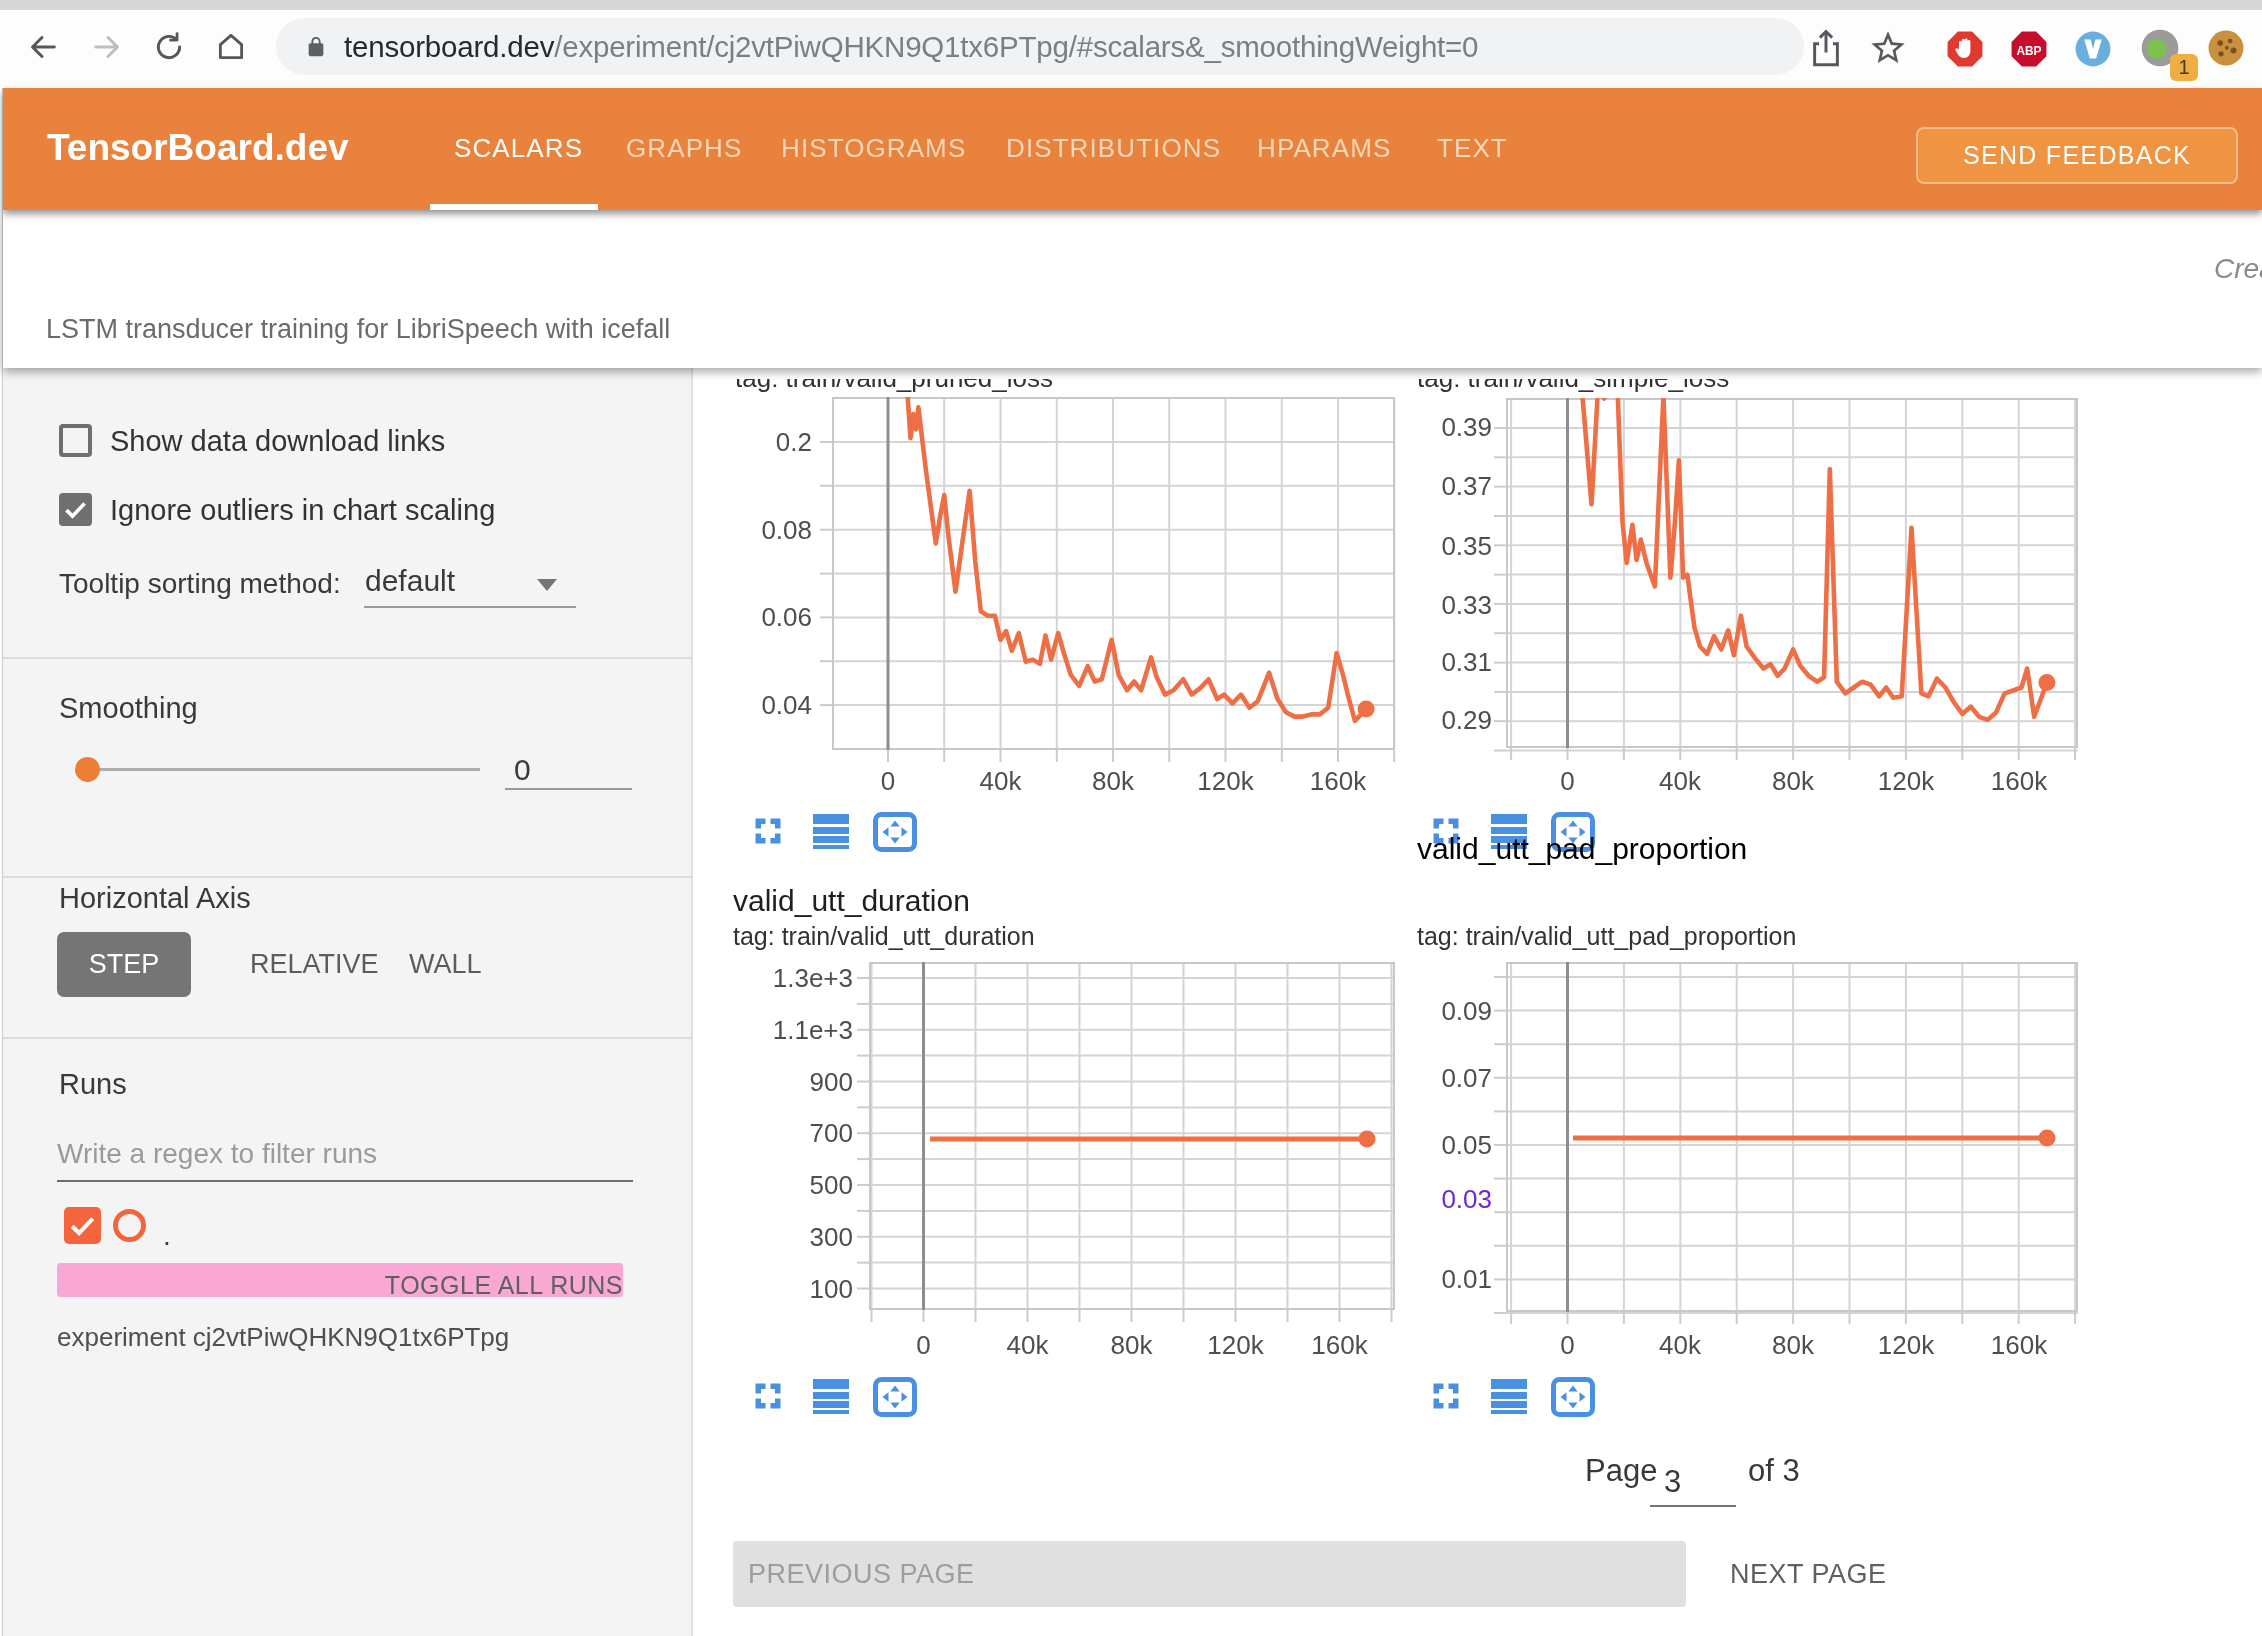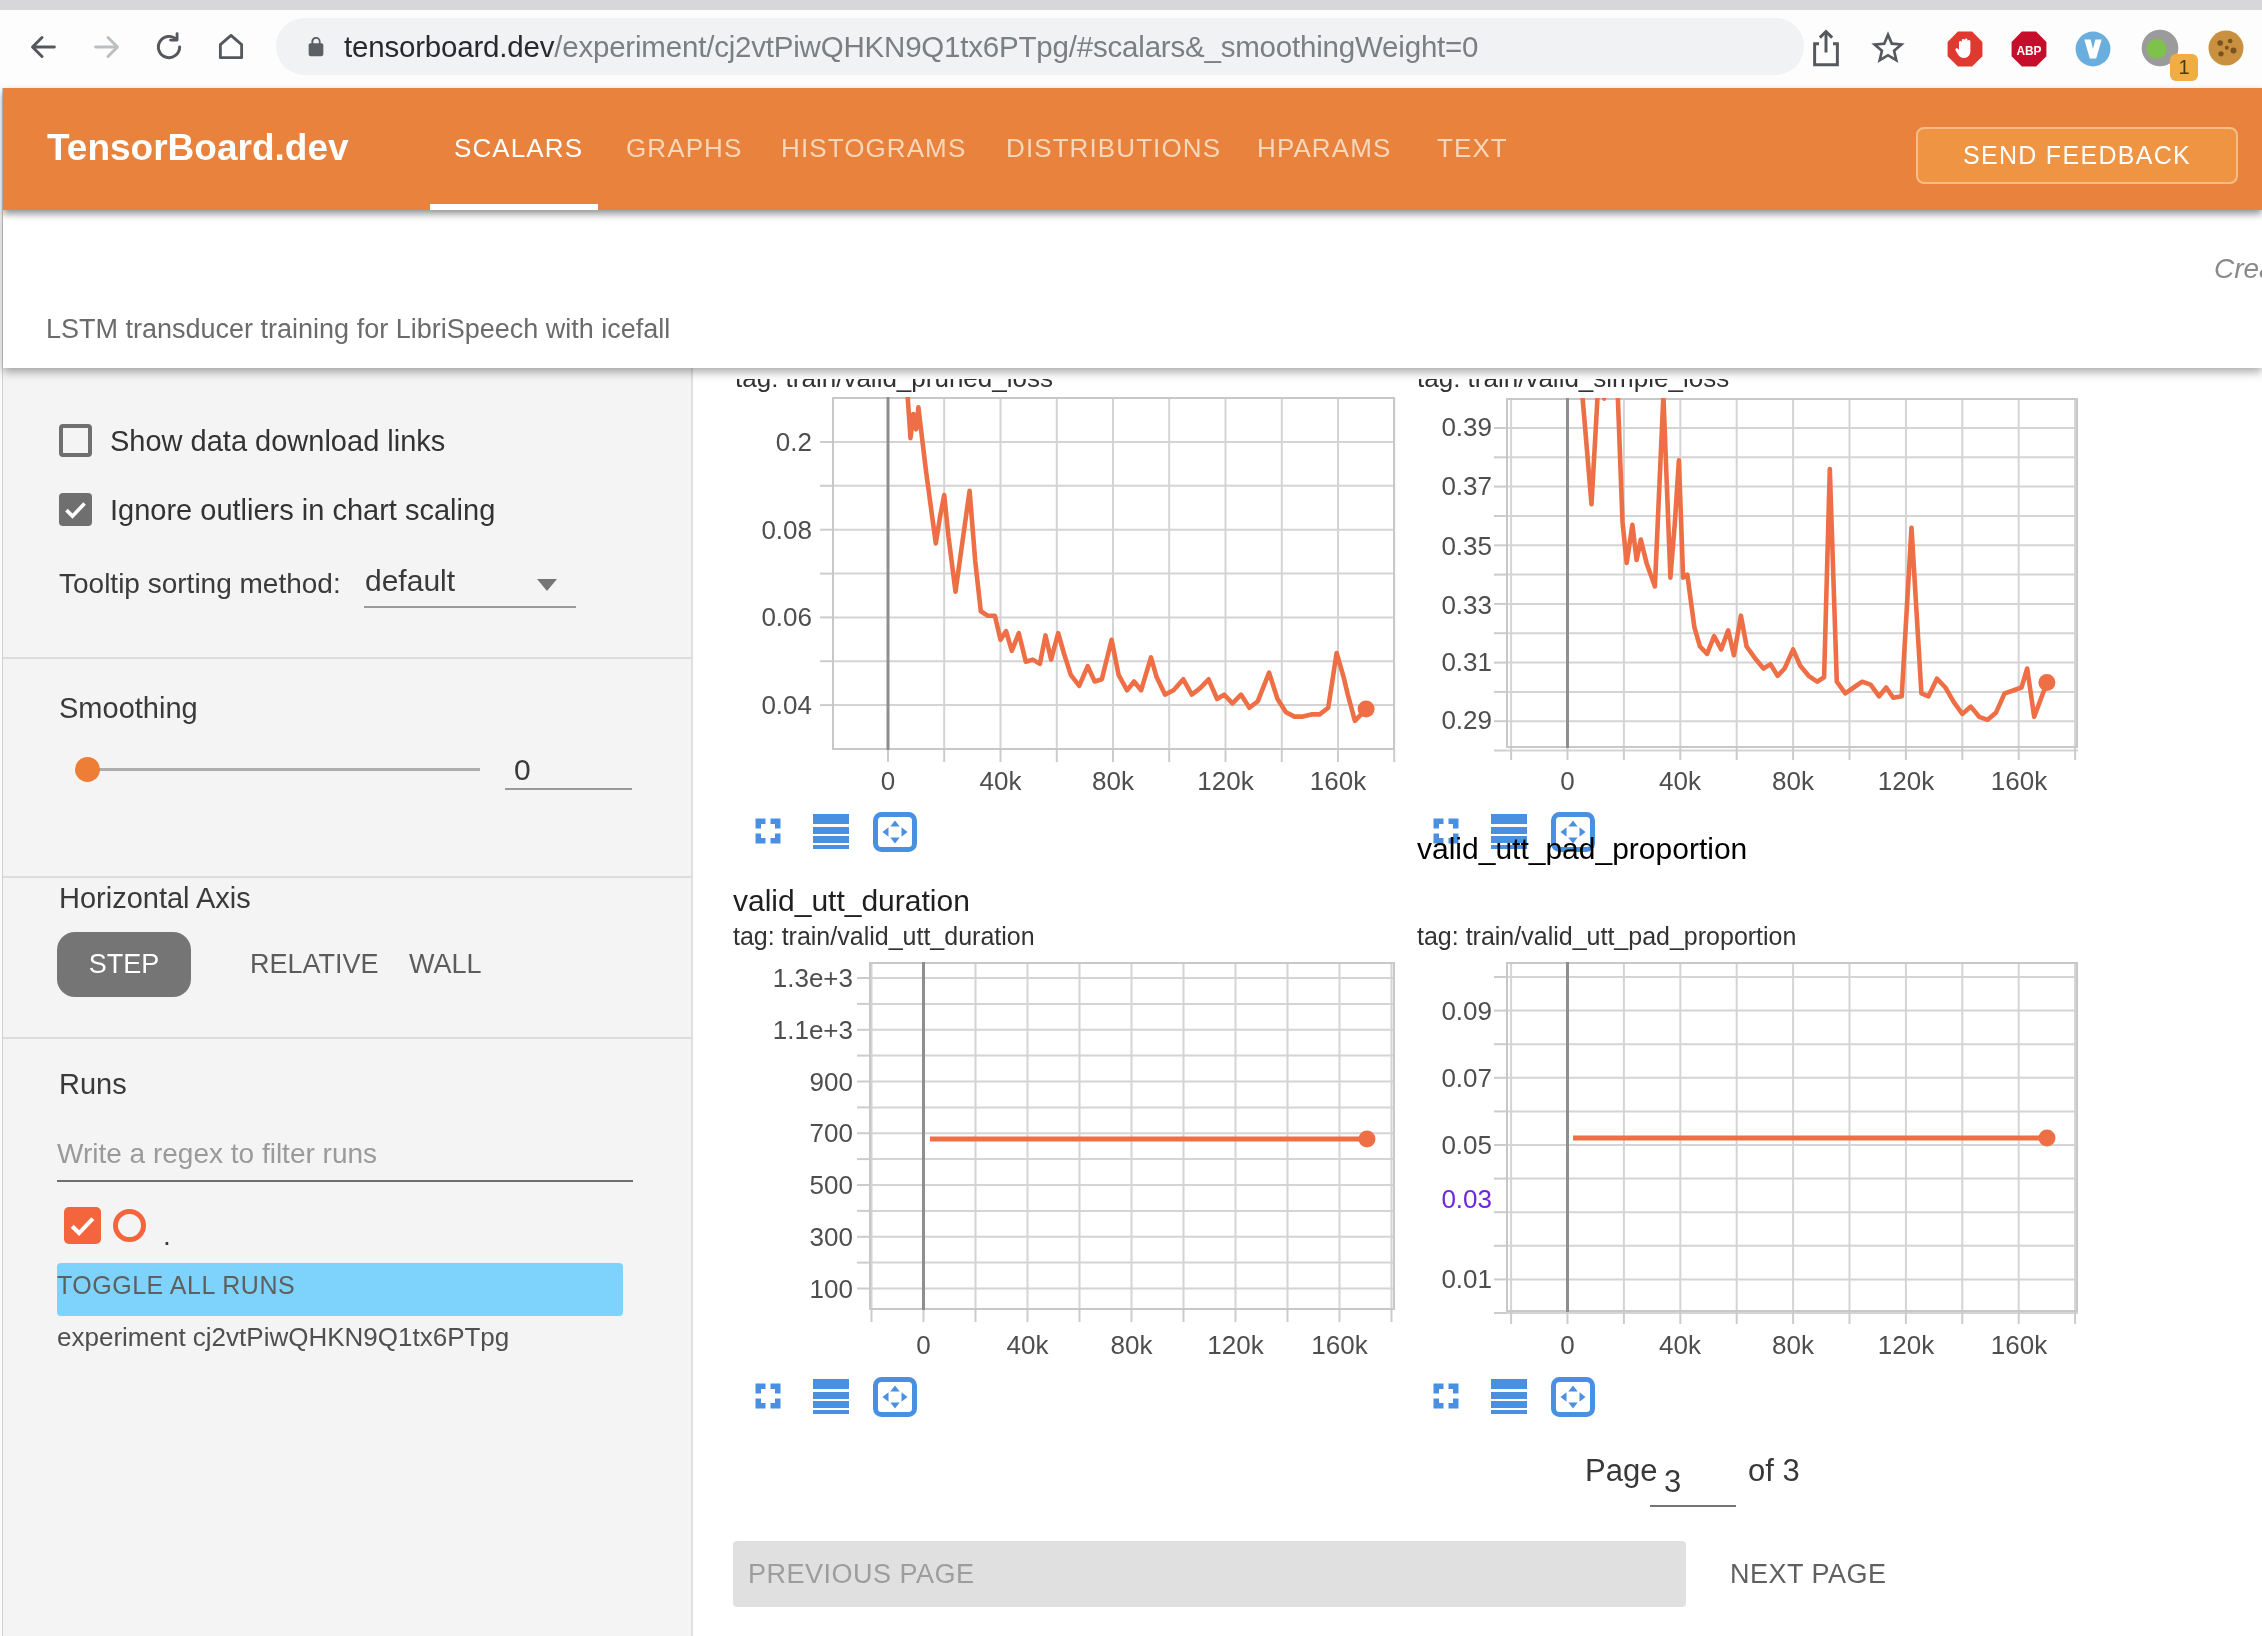--- a/index.html
+++ b/index.html
@@ -87,34 +87,34 @@
   </svg>
 <div class="abs" style="left:364px;top:606px;width:212px;height:2px;background:#9a9a9a"></div>
 <div class="abs" style="left:3px;top:657px;width:688px;height:2px;background:#dcdcdc"></div>
 <div style="position:absolute;left:59px;top:694px;font-size:29px;color:#3a3a3a;font-weight:400;white-space:nowrap;line-height:1;">Smoothing</div>
 <div class="abs" style="left:87px;top:768px;width:393px;height:3px;background:#adadad"></div>
 <div class="abs" style="left:75px;top:757px;width:25px;height:25px;border-radius:50%;background:#ee7e35"></div>
 <div style="position:absolute;left:514px;top:755px;font-size:30px;color:#3a3a3a;font-weight:400;white-space:nowrap;line-height:1;">0</div>
 <div class="abs" style="left:505px;top:788px;width:127px;height:2px;background:#9a9a9a"></div>
 <div class="abs" style="left:3px;top:876px;width:688px;height:2px;background:#dcdcdc"></div>
 <div style="position:absolute;left:59px;top:884px;font-size:29px;color:#3a3a3a;font-weight:400;white-space:nowrap;line-height:1;">Horizontal Axis</div>
-<div class="abs" style="left:57px;top:932px;width:134px;height:65px;background:#757575;border-radius:18px;color:#fff;font-size:27px;text-align:center;line-height:65px;">STEP</div>
+<div class="abs" style="left:57px;top:932px;width:134px;height:65px;background:#757575;border-radius:7px;color:#fff;font-size:27px;text-align:center;line-height:65px;">STEP</div>
 <div style="position:absolute;left:225px;top:951px;font-size:27px;color:#5c5c5c;font-weight:400;white-space:nowrap;line-height:1;margin-left:25px;">RELATIVE</div>
 <div style="position:absolute;left:409px;top:951px;font-size:27px;color:#5c5c5c;font-weight:400;white-space:nowrap;line-height:1;text-align:center;">WALL</div>
 <div class="abs" style="left:3px;top:1037px;width:688px;height:2px;background:#dcdcdc"></div>
 <div style="position:absolute;left:59px;top:1070px;font-size:29px;color:#3a3a3a;font-weight:400;white-space:nowrap;line-height:1;">Runs</div>
 <div style="position:absolute;left:57px;top:1140px;font-size:28px;color:#9a9a9a;font-weight:400;white-space:nowrap;line-height:1;">Write a regex to filter runs</div>
 <div class="abs" style="left:57px;top:1180px;width:576px;height:2px;background:#6e6e6e"></div>
 <div class="abs" style="left:64px;top:1207px;width:37px;height:37px;background:#f4653d;border-radius:5px"></div>
 <svg class="abs" style="left:66px;top:1209px" width="33" height="33" viewBox="0 0 24 24" fill="none" stroke="#fff" stroke-width="3">
     <path d="M4.5 12.5l5 5L19.5 7"></path>
   </svg>
 <div class="abs" style="left:113px;top:1209px;width:33px;height:33px;border:5px solid #f4653d;border-radius:50%"></div>
 <div style="position:absolute;left:163px;top:1222px;font-size:28px;color:#3a3a3a;font-weight:400;white-space:nowrap;line-height:1;">.</div>
-<div class="abs" style="left:57px;top:1263px;width:566px;height:53px;background:#7dd3fc;border-radius:4px;color:#5f5f5f;font-size:25px;letter-spacing:0.5px;text-align:left;line-height:45px;">TOGGLE ALL RUNS</div>
+<div class="abs" style="left:57px;top:1263px;width:566px;height:34px;background:#f9a8d4;border-radius:4px;color:#5f5f5f;font-size:25px;letter-spacing:0.5px;text-align:right;line-height:45px;">TOGGLE ALL RUNS</div>
 <div style="position:absolute;left:57px;top:1324px;font-size:26px;color:#4f4f4f;font-weight:400;white-space:nowrap;line-height:1;">experiment cj2vtPiwQHKN9Q1tx6PTpg</div>
 <div class="abs" style="left:735px;top:379px;height:15px;overflow:hidden;z-index:1">
     <div style="margin-top:-16px;font-size:26px;color:#323232;line-height:1.2;white-space:nowrap">tag: train/valid_pruned_loss</div>
   </div>
 <div class="abs" style="left:1417px;top:379px;height:15px;overflow:hidden;z-index:1">
     <div style="margin-top:-16px;font-size:26px;color:#323232;line-height:1.2;white-space:nowrap">tag: train/valid_simple_loss</div>
   </div>
 <svg style="position:absolute;left:818px;top:397px" width="579" height="369" viewBox="0 0 579 369">
     <line x1="70.0" y1="0" x2="70.0" y2="353" stroke="#d4d4d4" stroke-width="2"></line>
     <line x1="126.2" y1="0" x2="126.2" y2="353" stroke="#d4d4d4" stroke-width="2"></line>

